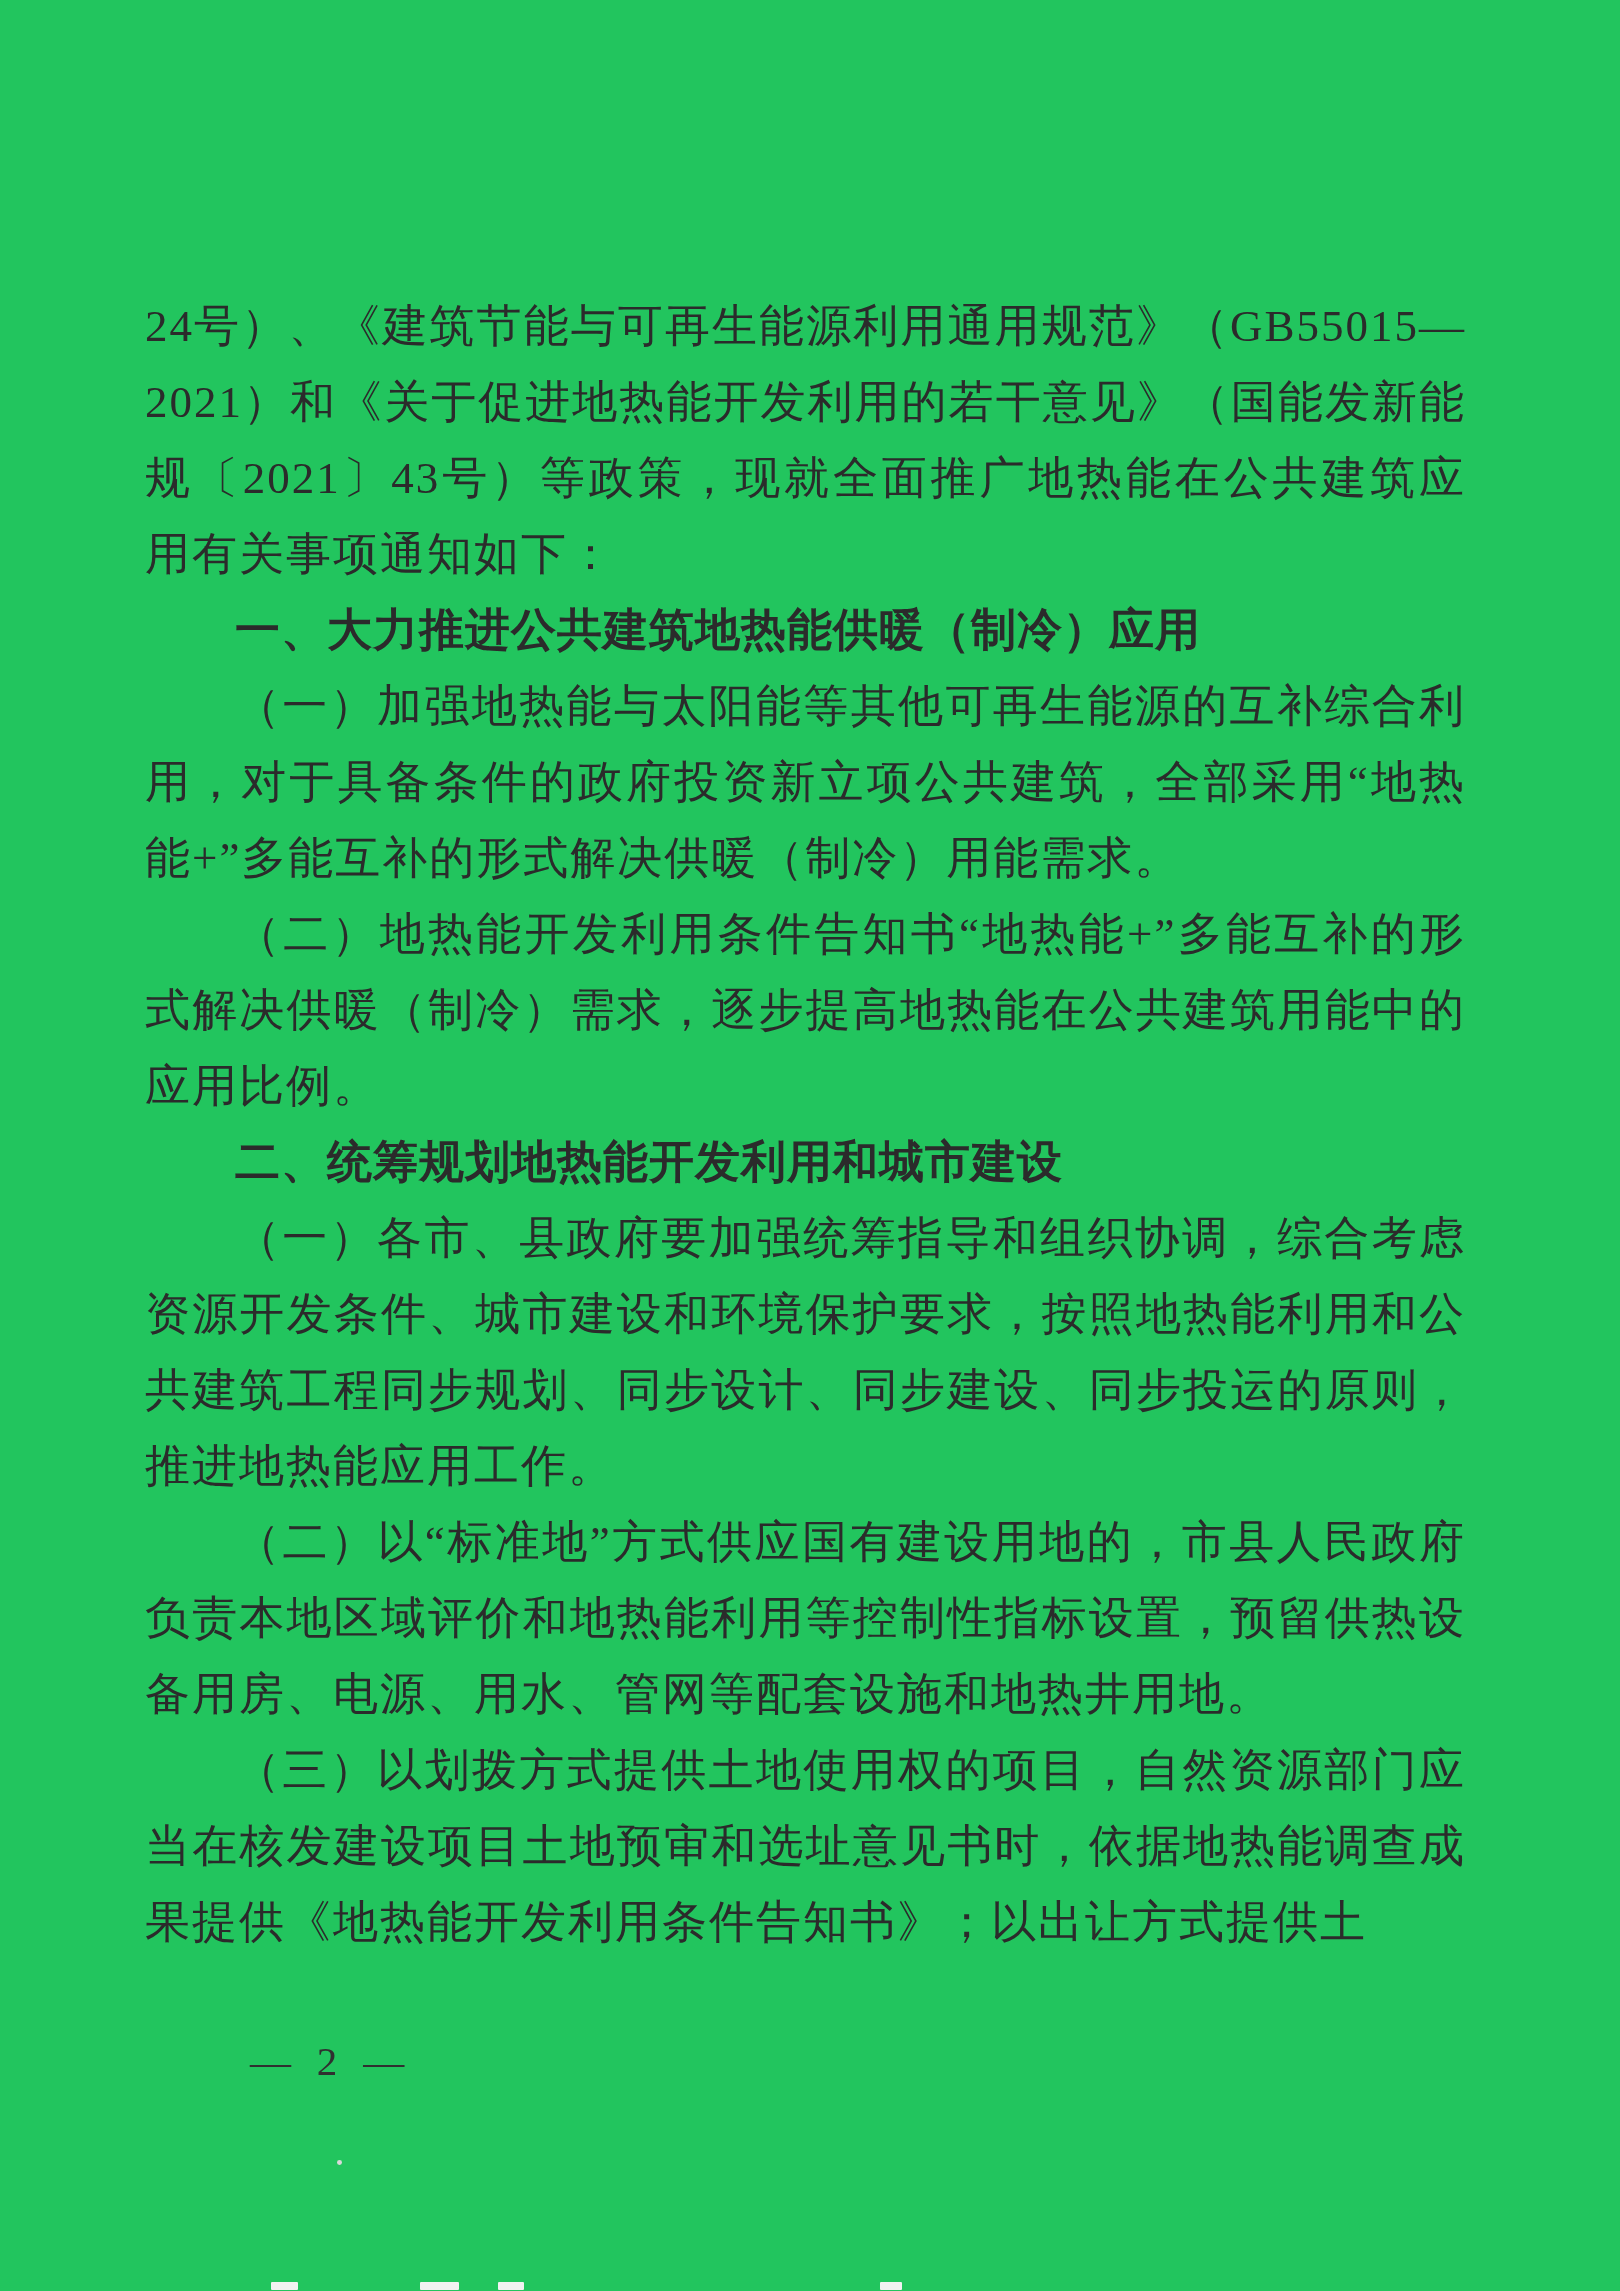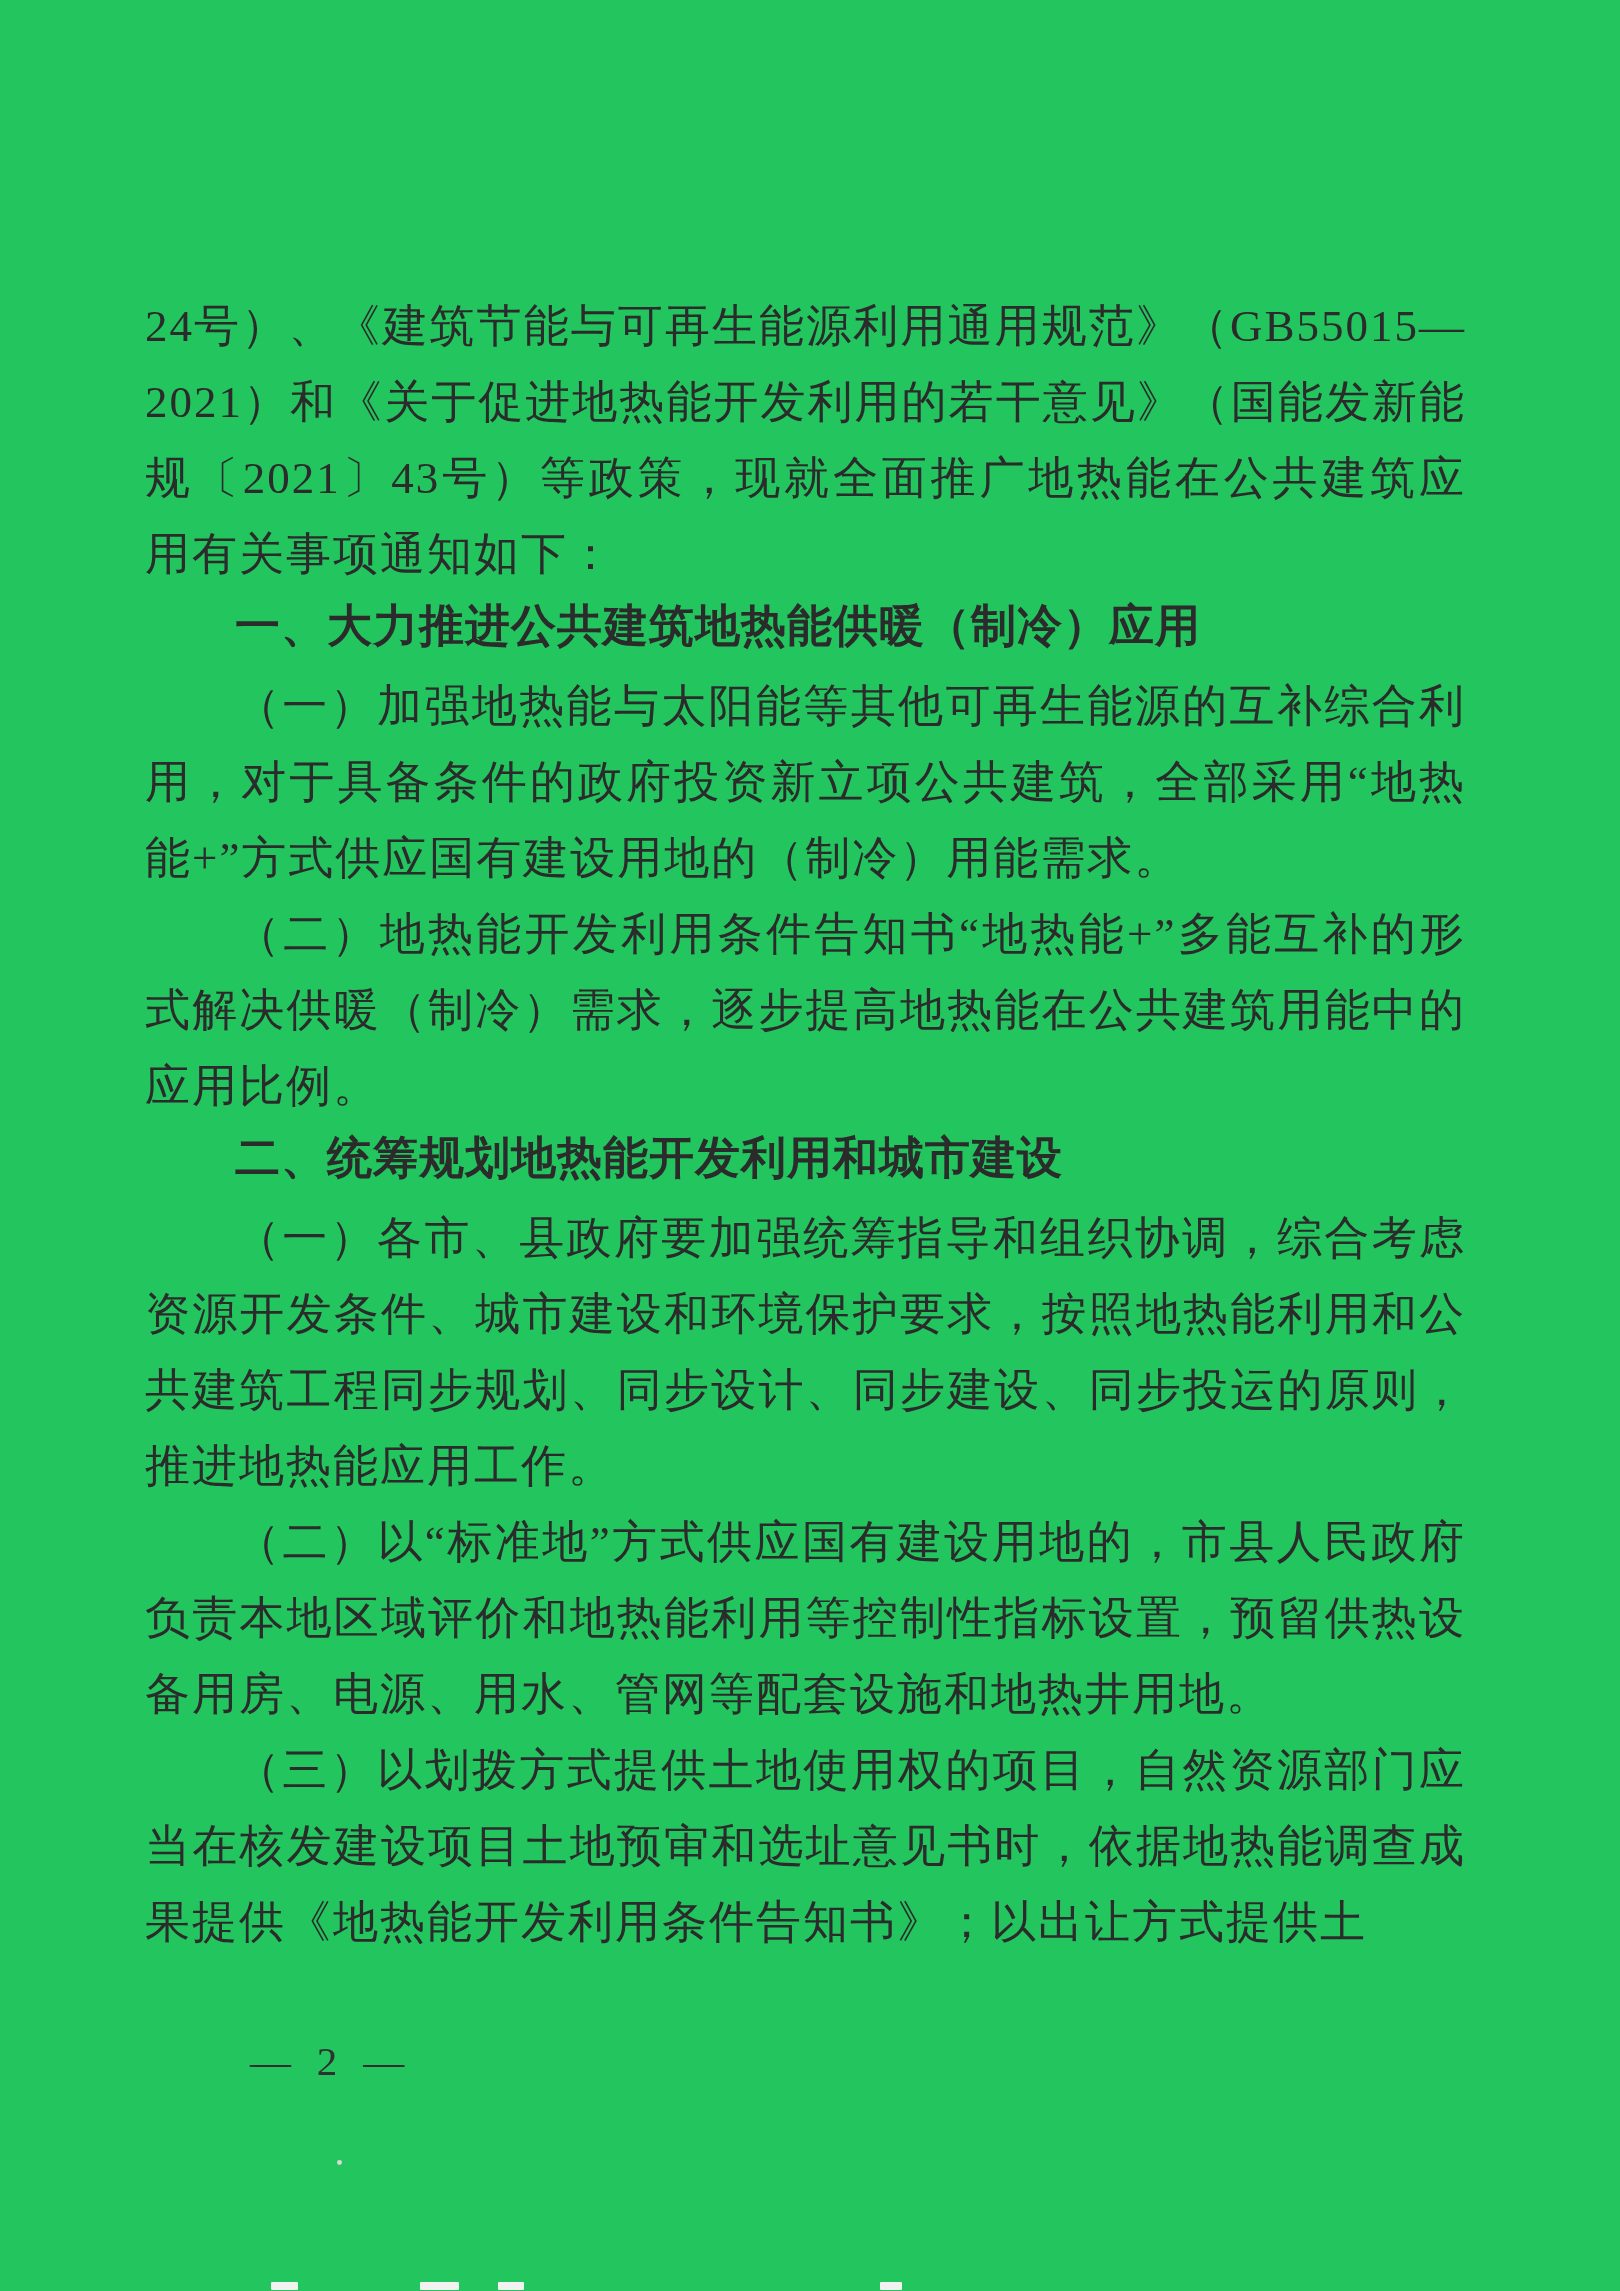--- a/index.html
+++ b/index.html
@@ -29,21 +29,21 @@
     letter-spacing: 2px;
   }
   .content p {
     margin: 0;
     text-indent: 2em;
   }
   .content p.continuation {
     text-indent: 0;
   }
   .content p.heading {
-    font-family: Liberation Mono, monospace;
+    font-family: Liberation Serif, serif;
     font-weight: 700;
     letter-spacing: 1px;
   }
   .page-number {
     position: absolute;
     left: 250px;
     top: 2037px;
     font-size: 41px;
     letter-spacing: 7.8px;
     color: #303030;
@@ -79,21 +79,21 @@
   }
 </style>
 </head>
 <body>
 
 <div class="page">
 
   <div class="content">
     <p class="continuation">24号）、《建筑节能与可再生能源利用通用规范》（GB55015—2021）和《关于促进地热能开发利用的若干意见》（国能发新能规〔2021〕43号）等政策，现就全面推广地热能在公共建筑应用有关事项通知如下：</p>
     <p class="heading">一、大力推进公共建筑地热能供暖（制冷）应用</p>
-    <p>（一）加强地热能与太阳能等其他可再生能源的互补综合利用，对于具备条件的政府投资新立项公共建筑，全部采用“地热能+”方式供应国有建设用地的（制冷）用能需求。</p>
+    <p>（一）加强地热能与太阳能等其他可再生能源的互补综合利用，对于具备条件的政府投资新立项公共建筑，全部采用“地热能+”多能互补的形式解决供暖（制冷）用能需求。</p>
     <p>（二）地热能开发利用条件告知书“地热能+”多能互补的形式解决供暖（制冷）需求，逐步提高地热能在公共建筑用能中的应用比例。</p>
     <p class="heading">二、统筹规划地热能开发利用和城市建设</p>
     <p>（一）各市、县政府要加强统筹指导和组织协调，综合考虑资源开发条件、城市建设和环境保护要求，按照地热能利用和公共建筑工程同步规划、同步设计、同步建设、同步投运的原则，推进地热能应用工作。</p>
     <p>（二）以“标准地”方式供应国有建设用地的，市县人民政府负责本地区域评价和地热能利用等控制性指标设置，预留供热设备用房、电源、用水、管网等配套设施和地热井用地。</p>
     <p>（三）以划拨方式提供土地使用权的项目，自然资源部门应当在核发建设项目土地预审和选址意见书时，依据地热能调查成果提供《地热能开发利用条件告知书》；以出让方式提供土</p>
   </div>
 
   <div class="page-number">— 2 —</div>
 
   <div class="dot-noise"></div>

